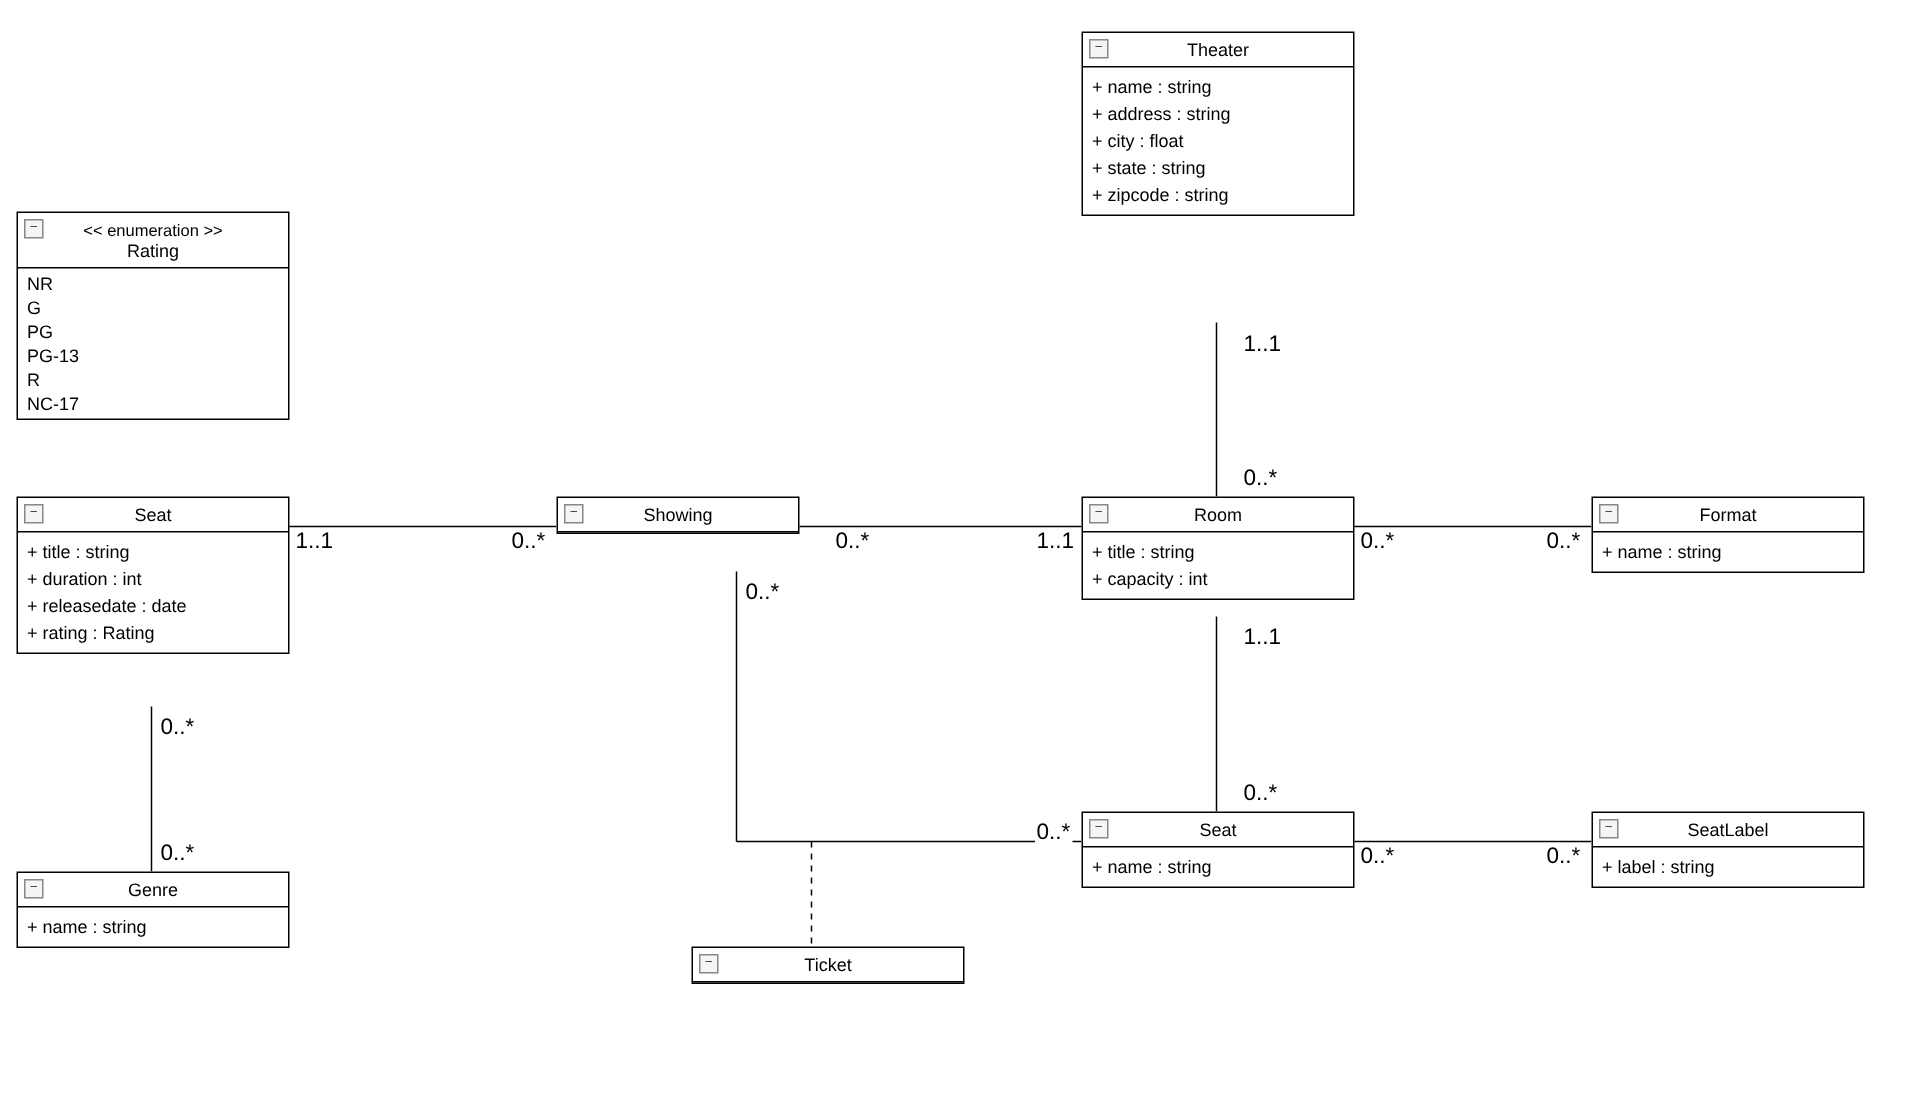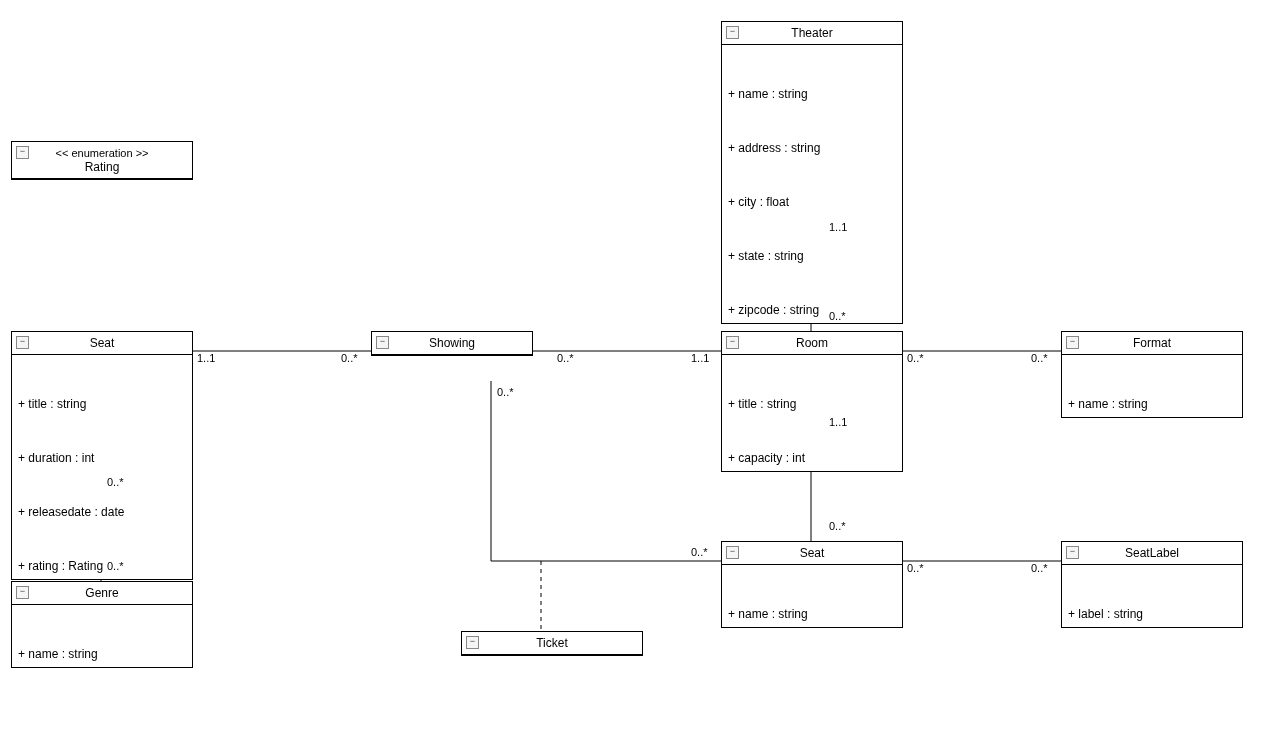--- a/index.html
+++ b/index.html
@@ -32,24 +32,24 @@
     border: 1px solid #888;
     font-size: 9px;
     line-height: 9px;
     text-align: center;
     color: #444;
     background: #f5f5f5;
   }
   .box-title { display: inline-block; }
   .box-stereo { font-size: 11px; }
   .box-body { padding: 4px 6px; }
-  .attr { padding: 2px 0; margin-top: 36px; }
+  .attr { padding: 2px 0; }
   .enum-body { padding: 2px 6px; line-height: 16px; }
   svg.lines { position: absolute; left:0; top:0; width:1273px; height:746px; pointer-events:none; }
-  .mlabel { position:absolute; font-size:11px; background:#fff; padding:0 1px; }
+  .mlabel { position:absolute; font-size:15px; background:#fff; padding:0 1px; }
 </style>
 </head>
 <body>
 
 <svg class="lines">
 
   <line x1="191" y1="351" x2="371" y2="351" stroke="#000"></line>
 
   <line x1="101" y1="471" x2="101" y2="581" stroke="#000"></line>
 
@@ -67,20 +67,28 @@
   <line x1="491" y1="561" x2="721" y2="561" stroke="#000"></line>
 
   <line x1="541" y1="561" x2="541" y2="631" stroke="#000" stroke-dasharray="4,4"></line>
 </svg>
 
 <div class="box" style="left:11px; top:141px; width:180px;">
   <div class="box-header">
     <div class="collapse">−</div>
     <span class="box-stereo">&lt;&lt; enumeration &gt;&gt;</span><br>
     <span class="box-title">Rating</span>
+  </div>
+  <div class="enum-body">
+    <div>NR</div>
+    <div>G</div>
+    <div>PG</div>
+    <div>PG-13</div>
+    <div>R</div>
+    <div>NC-17</div>
   </div>
 </div>
 
 <div class="box" style="left:11px; top:331px; width:180px;">
   <div class="box-header">
     <div class="collapse">−</div>
     <span class="box-title">Seat</span>
   </div>
   <div class="box-body">
     <div class="attr">+ title : string</div>

